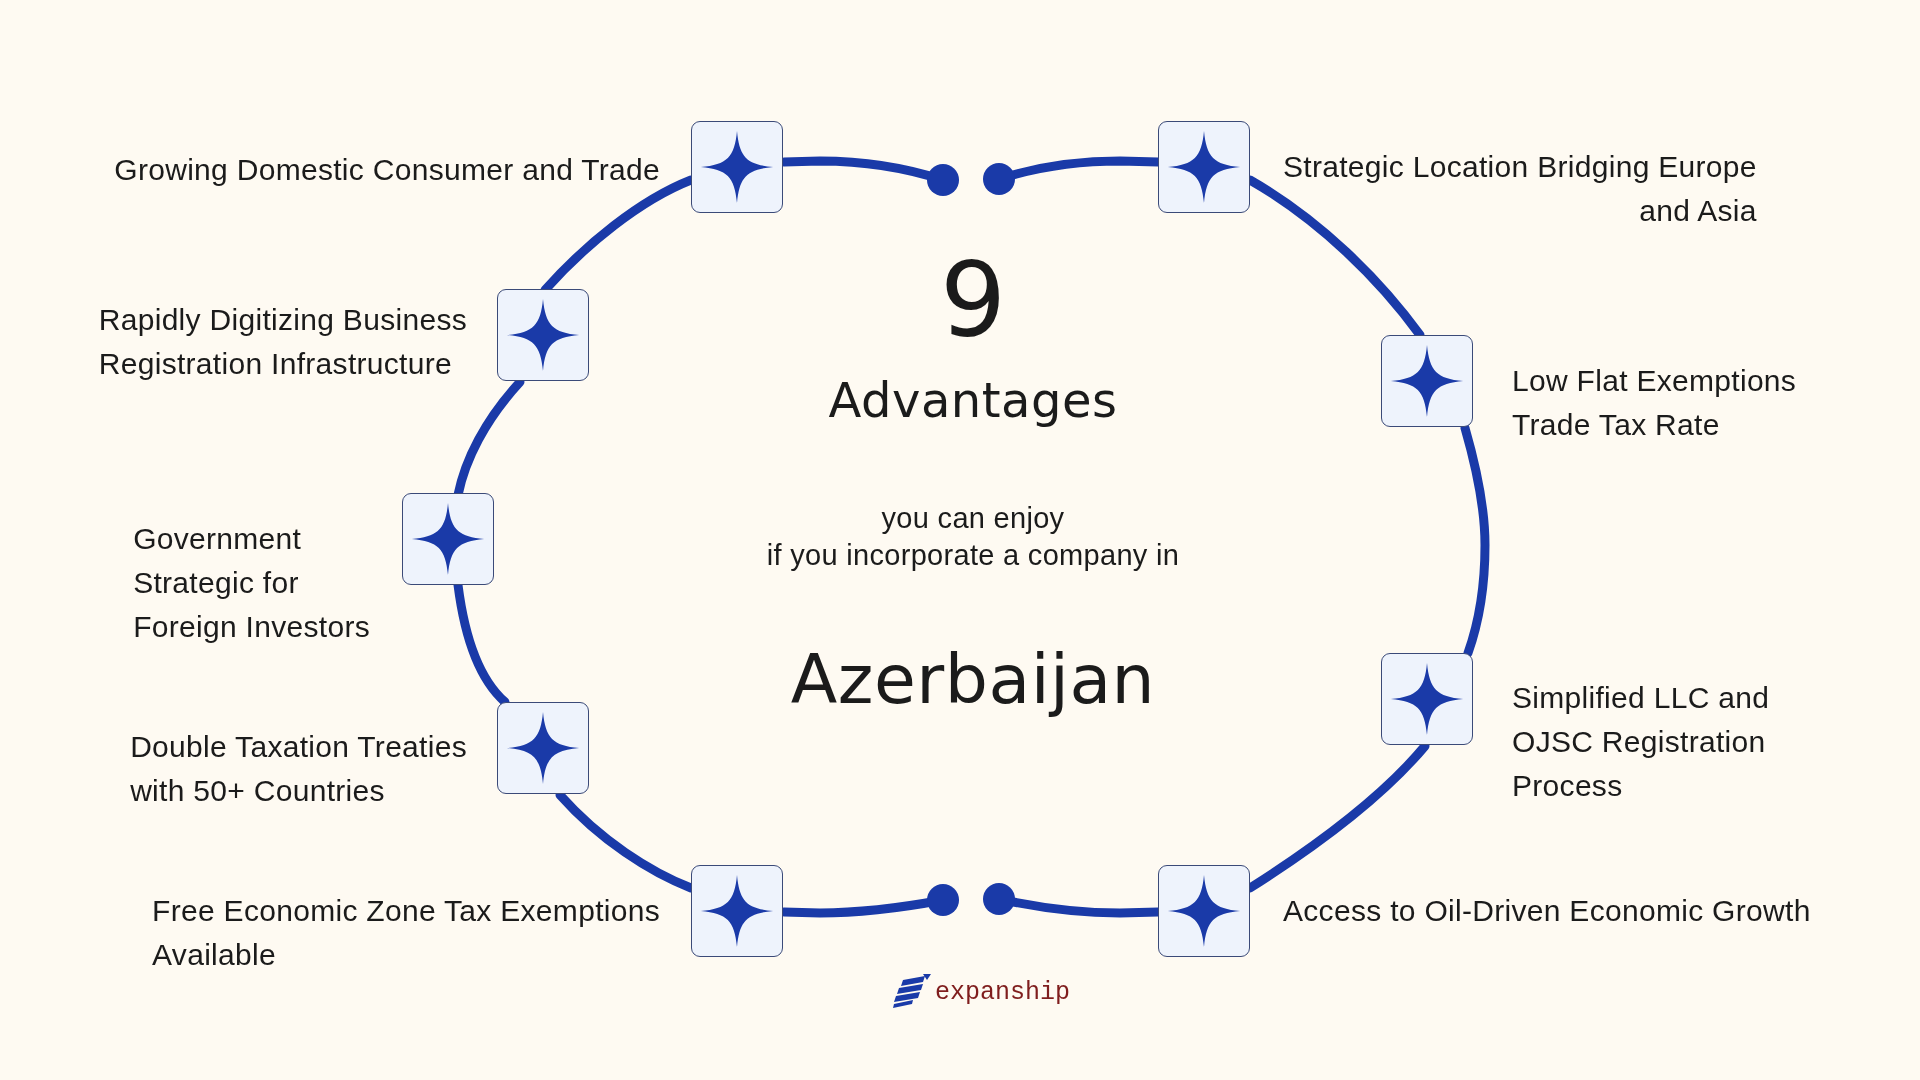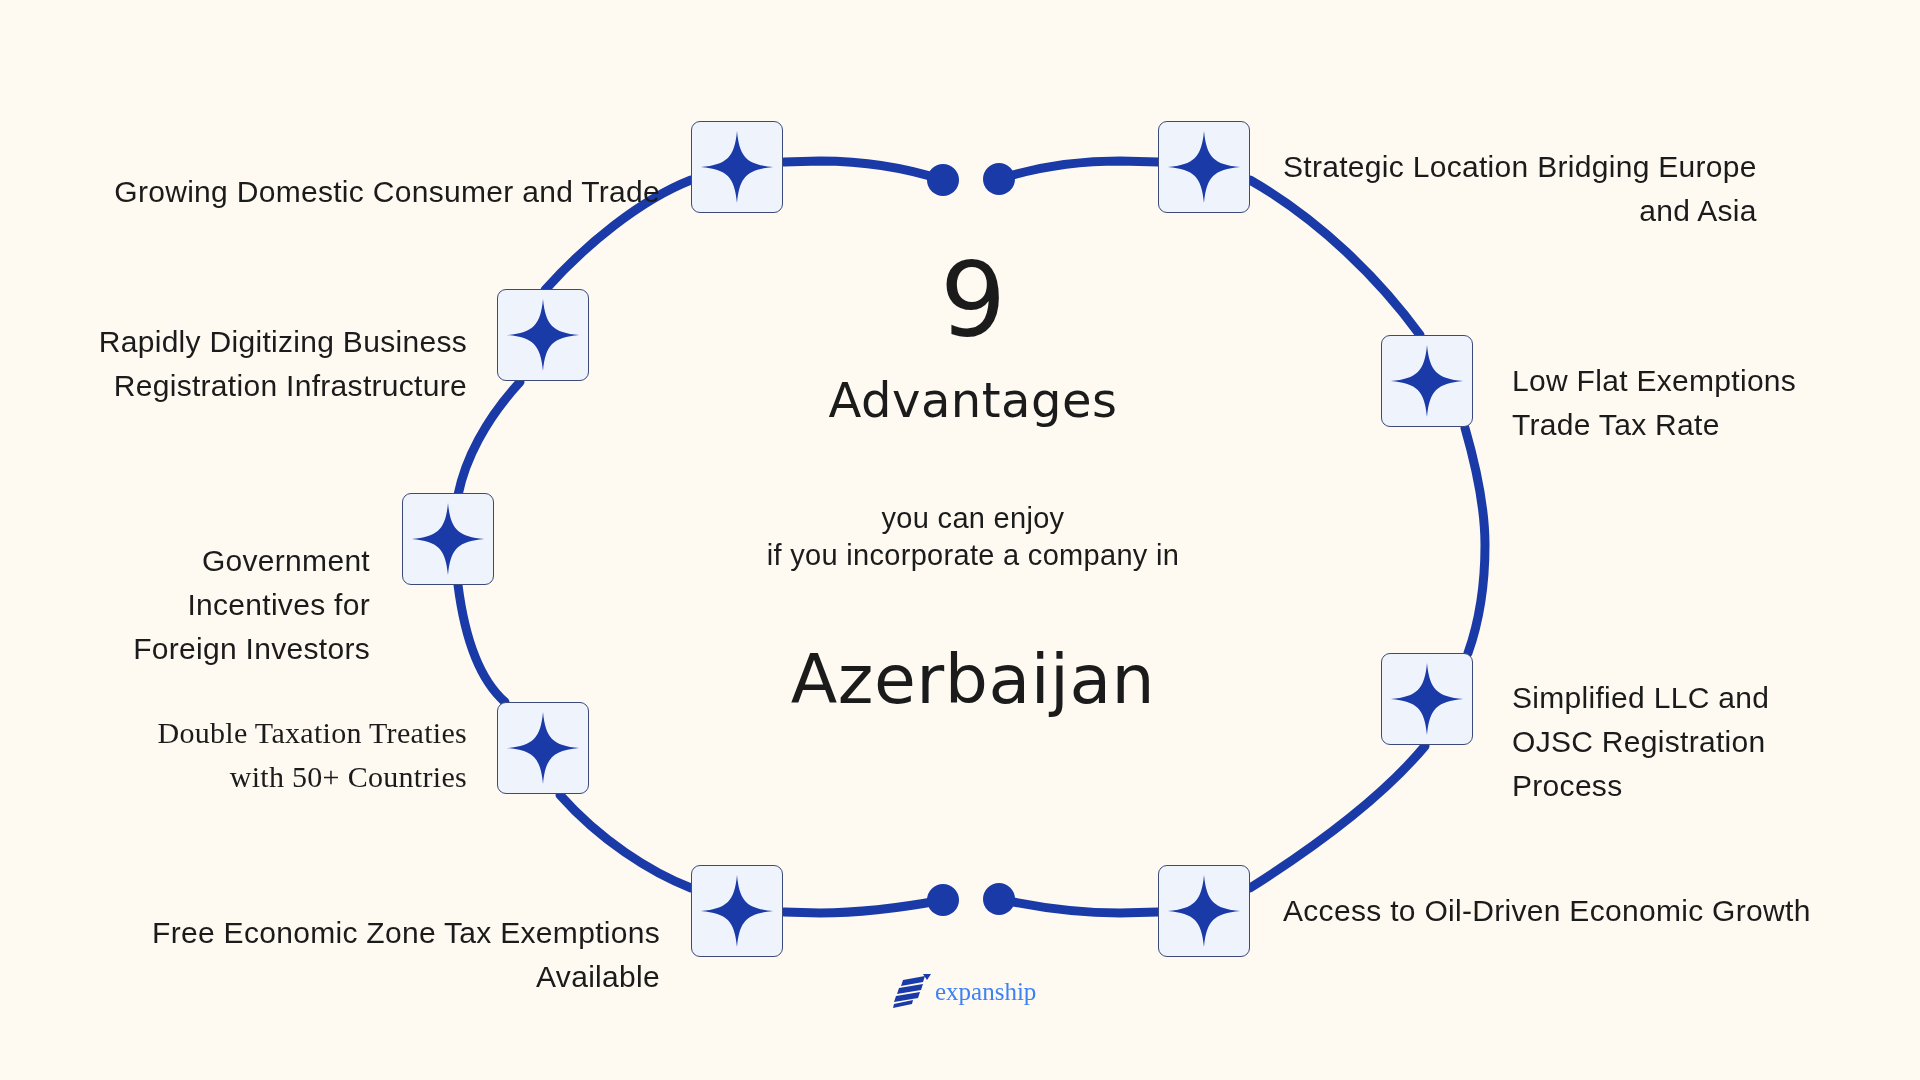--- a/index.html
+++ b/index.html
@@ -14,36 +14,36 @@
   .box {
     position: absolute; width: 92px; height: 92px;
     background: #eef3fc; border: 1.5px solid #3b4a78; border-radius: 9px;
     box-sizing: border-box; display: flex; align-items: center; justify-content: center;
   }
   .box svg { width: 82px; height: 82px; }
   .label {
     position: absolute; font-size: 30px; line-height: 44px; letter-spacing: 0.3px;
     white-space: nowrap;
   }
-  .label.right { text-align: right; margin-top: 22px; }
+  .label.right { text-align: left; }
   .label.left { text-align: left; }
   .label span { display: block; }
   .center-block { position: absolute; left: 673px; width: 600px; text-align: center; }
   .big-number {
     top: 240px; font-family: "DejaVu Sans", sans-serif; font-size: 104px; line-height: 120px; font-weight: 400;
   }
   .headline {
     top: 355px; font-family: "DejaVu Sans", sans-serif; font-size: 48px; line-height: 90px; letter-spacing: 0.5px;
   }
   .subtitle { top: 500px; font-size: 29px; line-height: 37px; letter-spacing: 0.3px; }
   .country {
     top: 635px; font-family: "DejaVu Sans", sans-serif; font-size: 68px; line-height: 90px; letter-spacing: 0.5px;
   }
   .logo { position: absolute; left: 893px; top: 974px; display: flex; align-items: center; gap: 4px; }
-  .logo-text { font-family: Liberation Serif, serif; font-size: 25px; color: #3b82f6; letter-spacing: 0px; }
+  .logo-text { font-family: Liberation Mono, monospace; font-size: 25px; color: #7f1d1d; letter-spacing: 0px; }
 </style>
 </head>
 <body>
 
 <svg class="ring" viewBox="0 0 1920 1080">
   <g fill="none" stroke="#1a3aa8" stroke-width="9" stroke-linecap="round">
 
     <path d="M943,180 C900,166 860,161 820,161 L784,162
              M691,180 C640,200 585,245 545,290
              M520,382 C485,420 465,460 458,495
@@ -113,24 +113,24 @@
 
 <div class="label right" style="right:1260px;top:148px;">
   <span>Growing Domestic Consumer and Trade</span>
 </div>
 <div class="label right" style="right:1453px;top:298px;">
   <span>Rapidly Digitizing Business</span>
   <span>Registration Infrastructure</span>
 </div>
 <div class="label right" style="right:1550px;top:517px;">
   <span>Government</span>
-  <span>Incentives for</span>
+  <span>Strategic for</span>
   <span>Foreign Investors</span>
 </div>
-<div class="label right" style="right:1453px;top:689px;font-family:Liberation Serif, serif;">
+<div class="label right" style="right:1453px;top:725px;">
   <span>Double Taxation Treaties</span>
   <span>with 50+ Countries</span>
 </div>
 <div class="label right" style="right:1260px;top:889px;">
   <span>Free Economic Zone Tax Exemptions</span>
   <span>Available</span>
 </div>
 
 <div class="label left" style="left:1283px;top:145px;text-align:right;">
   <span>Strategic Location Bridging Europe</span>

